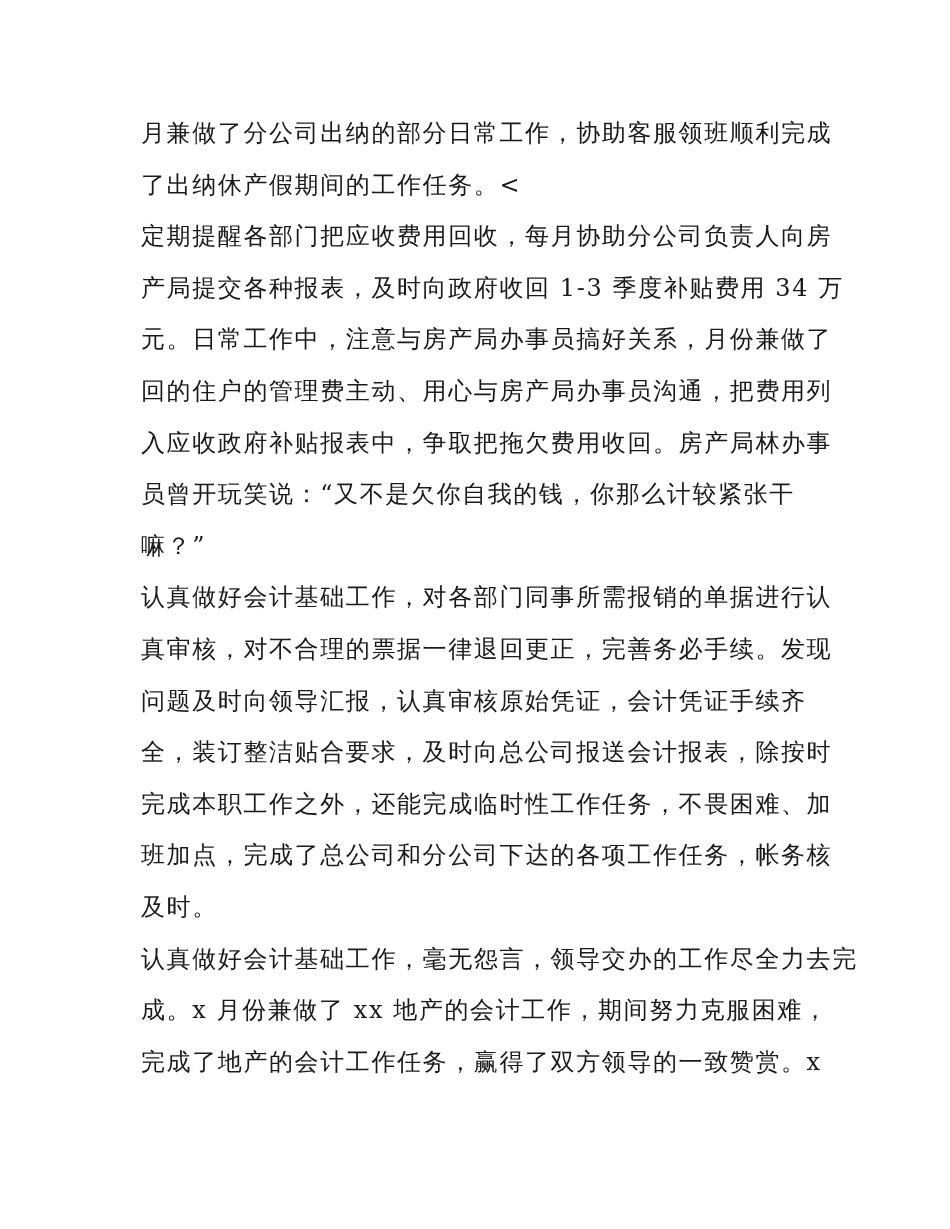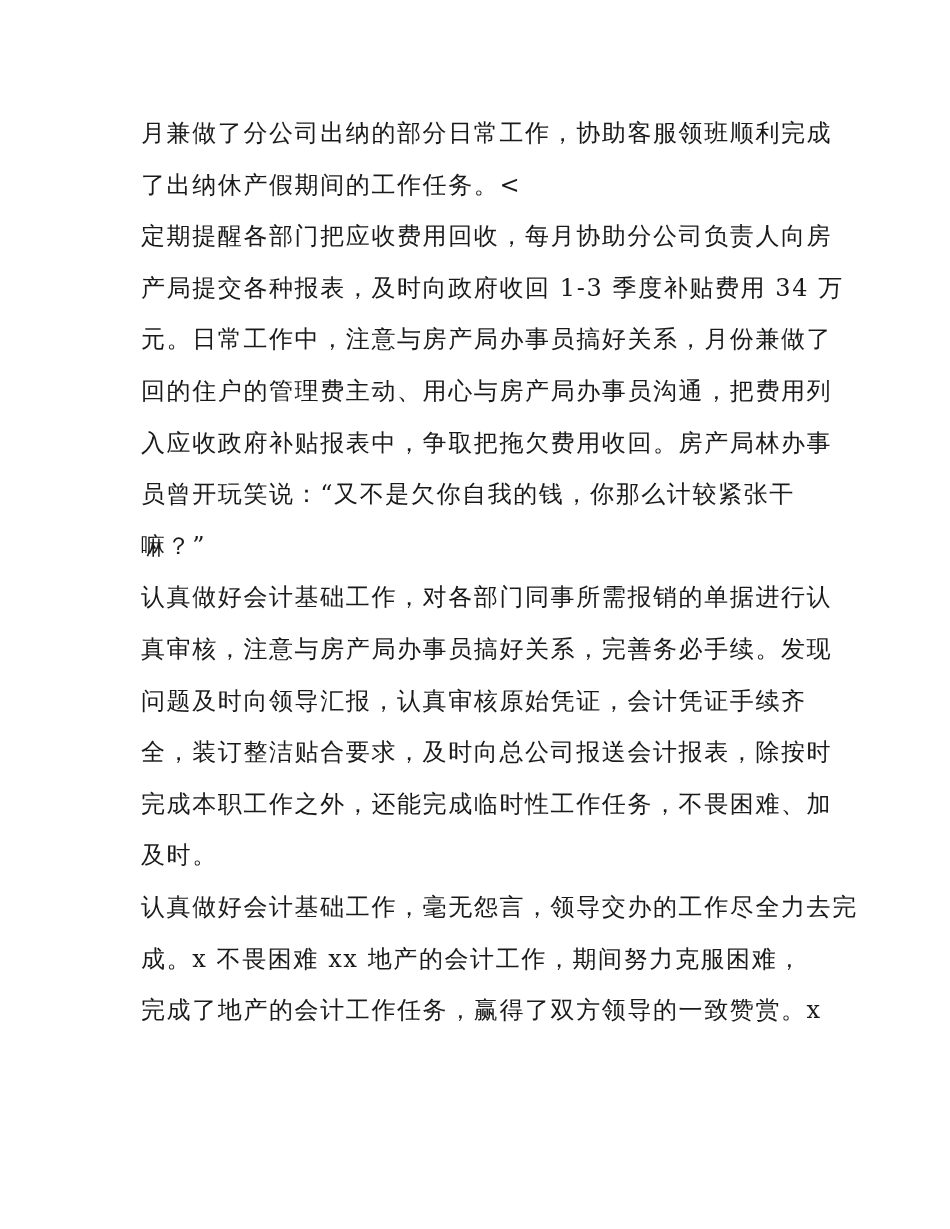--- a/index.html
+++ b/index.html
@@ -42,24 +42,25 @@
     <span class="line">定期提醒各部门把应收费用回收，每月协助分公司负责人向房</span>
     <span class="line">产局提交各种报表，及时向政府收回 1-3 季度补贴费用 34 万</span>
     <span class="line">元。日常工作中，注意与房产局办事员搞好关系，月份兼做了</span>
     <span class="line">回的住户的管理费主动、用心与房产局办事员沟通，把费用列</span>
     <span class="line">入应收政府补贴报表中，争取把拖欠费用收回。房产局林办事</span>
     <span class="line">员曾开玩笑说：“又不是欠你自我的钱，你那么计较紧张干</span>
     <span class="line">嘛？”</span>
   </div>
   <div>
     <span class="line">认真做好会计基础工作，对各部门同事所需报销的单据进行认</span>
-    <span class="line">真审核，注意与房产局办事员搞好关系，完善务必手续。发现</span>
+    <span class="line">真审核，对不合理的票据一律退回更正，完善务必手续。发现</span>
     <span class="line">问题及时向领导汇报，认真审核原始凭证，会计凭证手续齐</span>
     <span class="line">全，装订整洁贴合要求，及时向总公司报送会计报表，除按时</span>
     <span class="line">完成本职工作之外，还能完成临时性工作任务，不畏困难、加</span>
+    <span class="line">班加点，完成了总公司和分公司下达的各项工作任务，帐务核</span>
     <span class="line">及时。</span>
   </div>
   <div>
     <span class="line">认真做好会计基础工作，毫无怨言，领导交办的工作尽全力去完</span>
-    <span class="line">成。x 不畏困难 xx 地产的会计工作，期间努力克服困难，</span>
+    <span class="line">成。x 月份兼做了 xx 地产的会计工作，期间努力克服困难，</span>
     <span class="line">完成了地产的会计工作任务，赢得了双方领导的一致赞赏。x</span>
   </div>
 </div>
 
 </body></html>

